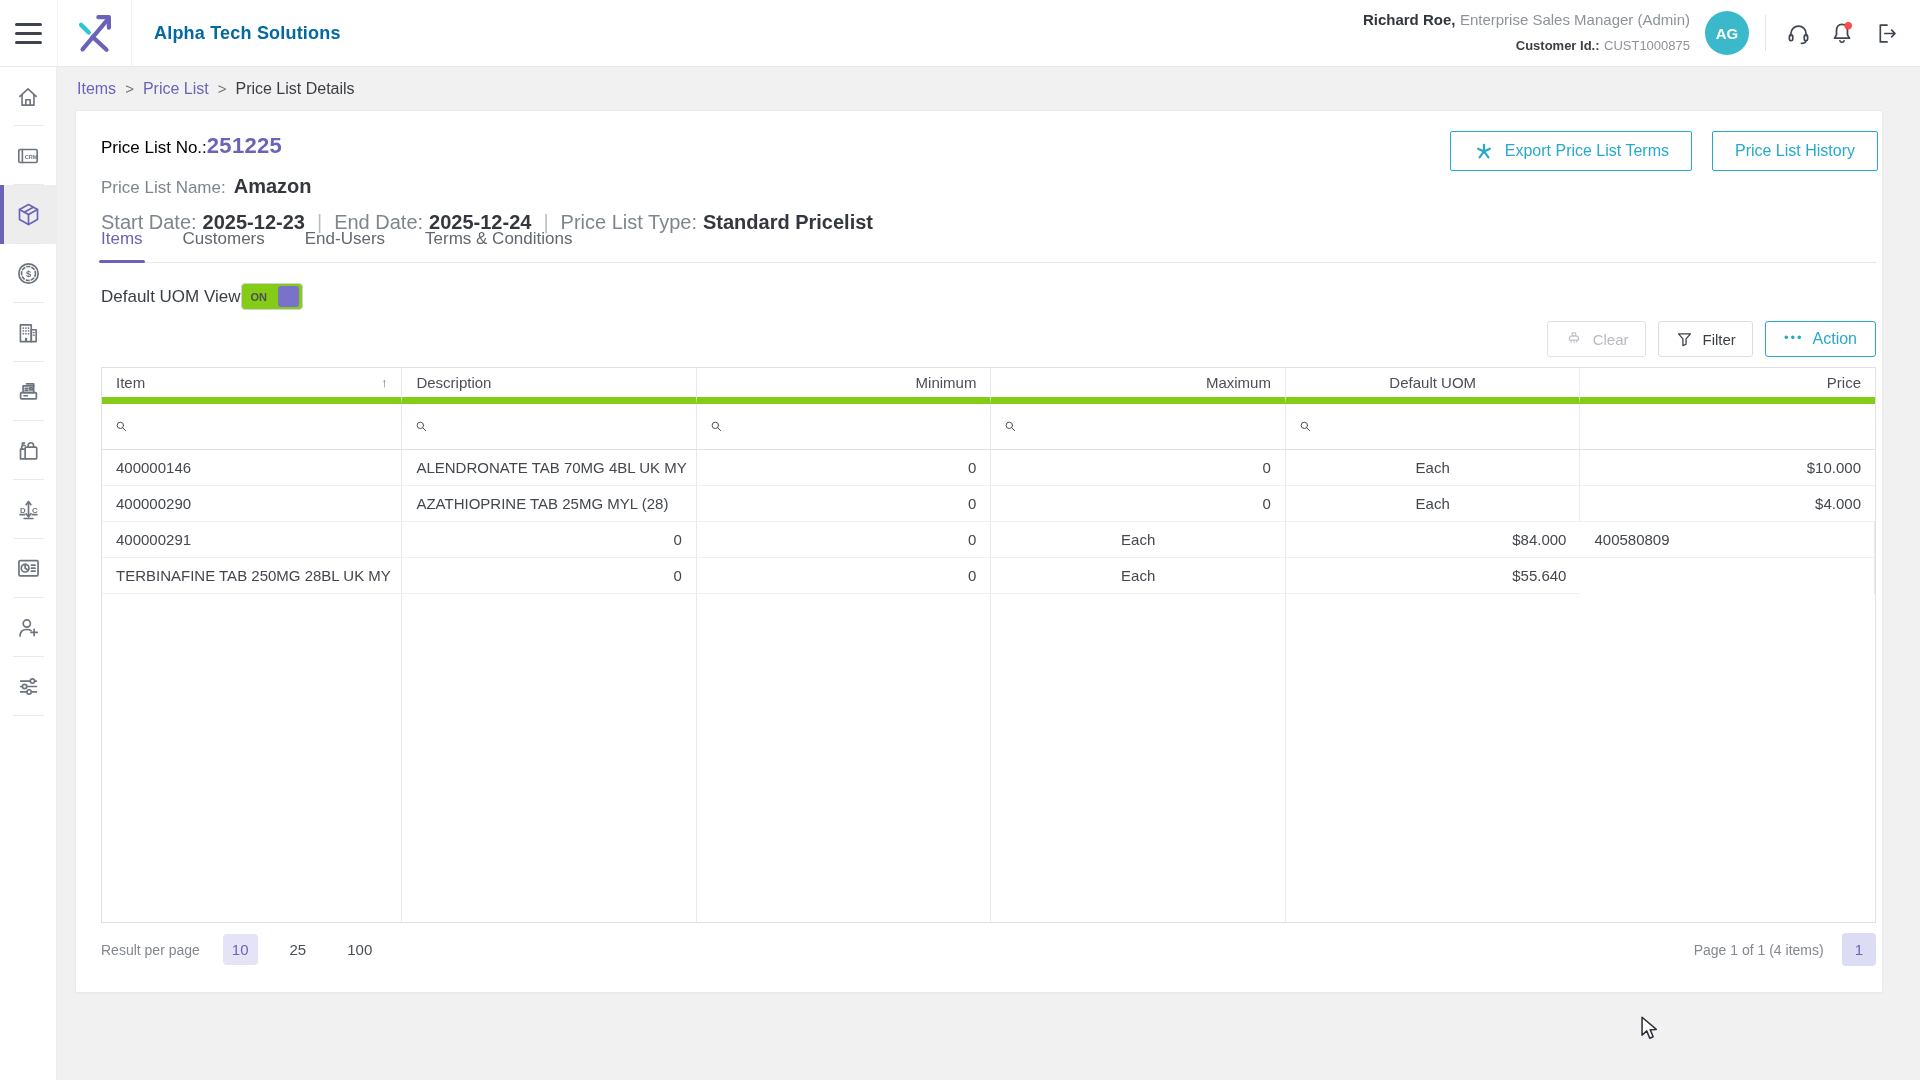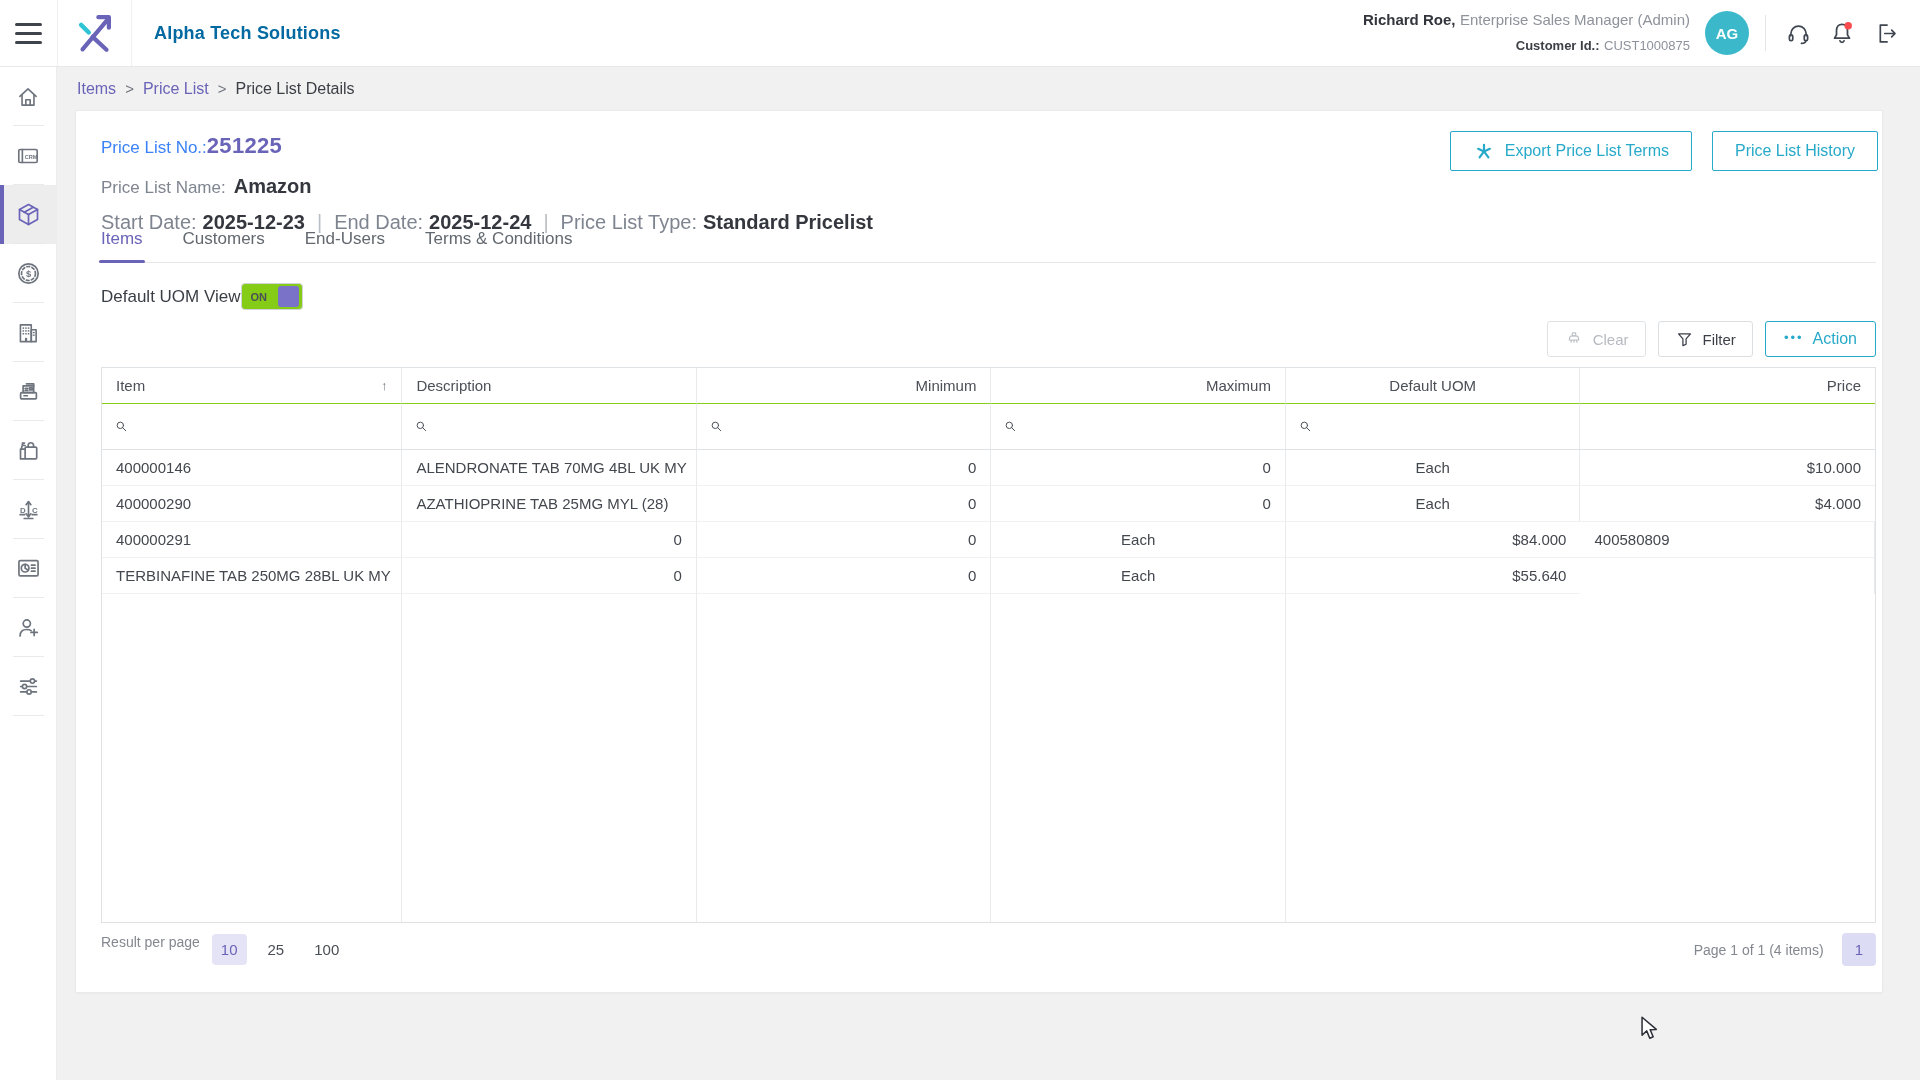--- a/index.html
+++ b/index.html
@@ -46,21 +46,21 @@
     gap:9px; font-size:16px; }
   .crumb-link { color:#6a64b8; cursor:pointer; }
   .crumb-sep { color:#6d727b; font-size:15px; }
   .crumb-current { color:#3b3e45; }
 
   
   .card { position:absolute; left:75px; top:110px; width:1808px; height:883px; background:#fff;
     border:1px solid #e9eaec; border-radius:2px; box-shadow:0 1px 2px rgba(0,0,0,.03); }
 
   .pl-no { position:absolute; left:25px; top:22px; display:flex; align-items:baseline; }
-  .pl-no .lbl { font-size:17px; color:#3b82f6; }
+  .pl-no .lbl { font-size:17px; color:#000000; }
   .pl-no .val { font-size:22px; font-weight:bold; color:#6a64b8; letter-spacing:.3px; }
   .top-buttons { position:absolute; right:4px; top:20px; display:flex; gap:20px; }
   .teal-btn { height:40px; border:1px solid #27a9c9; border-radius:2px; background:#fff; color:#27a9c9;
     font-size:16px; display:flex; align-items:center; justify-content:center; gap:10px; padding:0 22px; cursor:pointer; }
   .pl-name { position:absolute; left:25px; top:64px; display:flex; align-items:baseline; gap:8px; }
   .pl-name .lbl { font-size:17px; color:#7f8590; }
   .pl-name .val { font-size:20px; font-weight:bold; color:#34373e; }
   .pl-dates { position:absolute; left:25px; top:100px; display:flex; align-items:center; font-size:20px; }
   .pl-dates .lbl { color:#7f8590; margin-right:6px; }
   .pl-dates .val { color:#34373e; font-weight:bold; }
@@ -89,33 +89,33 @@
   .dots { font-size:13px; letter-spacing:2px; color:#27a9c9; position:relative; top:-2px; }
 
   
   .table { position:absolute; left:25px; right:6px; top:256px; height:556px;
     border:1px solid #dfe2e5; display:grid;
     grid-template-columns:1.02fr 1fr 1fr 1fr 1fr 1fr;
     grid-template-rows:36px 46px 36px 36px 36px 36px 1fr; }
   .cell { display:flex; align-items:center; padding:0 14px; border-right:1px solid #e8eaec; font-size:15px;
     overflow:hidden; white-space:nowrap; }
   .cell.lastcol { border-right:none; }
-  .cell.hdr { color:#4b4f57; border-bottom:1px solid #84cc16;text-align:center; }
+  .cell.hdr { color:#4b4f57; border-bottom:7px solid #84cc16;text-align:center; }
   .cell.hdr.sortable { justify-content:space-between; cursor:pointer; }
   .cell.srch { border-bottom:1px solid #e0e3e6; color:#4b5058; cursor:text; padding:0 12px; }
   .cell.data { color:#43474e; border-bottom:1px solid #f0f1f3; }
   .cell.num { justify-content:flex-end; }
   .cell.ctr { justify-content:center; }
   .cell.fill { border-bottom:none; }
   .sort-arrow { font-size:13px; color:#6e747e; }
 
   
   .pagination { position:absolute; left:25px; right:6px; bottom:26px; display:flex;
     align-items:center; justify-content:space-between; }
-  .pag-left { display:flex; gap:12px; }
+  .pag-left { display:flex; align-items:center; gap:23px; }
   .pag-label { font-size:14px; color:#83878f; }
   .psize { font-size:15px; color:#4a4e55; padding:7px 9px; border-radius:4px; cursor:pointer; }
   .psize.selected { background:#e5e4f7; color:#6a64b8; }
   .pag-right { display:flex; align-items:center; gap:18px; }
   .pag-summary { font-size:14px; color:#83878f; }
   .page-chip { background:#dddcf5; color:#6a64b8; font-size:15px; padding:8px 13px; border-radius:4px; cursor:pointer; }
 
   .cursor { position:absolute; left:1638px; top:1016px; z-index:20; pointer-events:none; }
 </style>
 </head>

